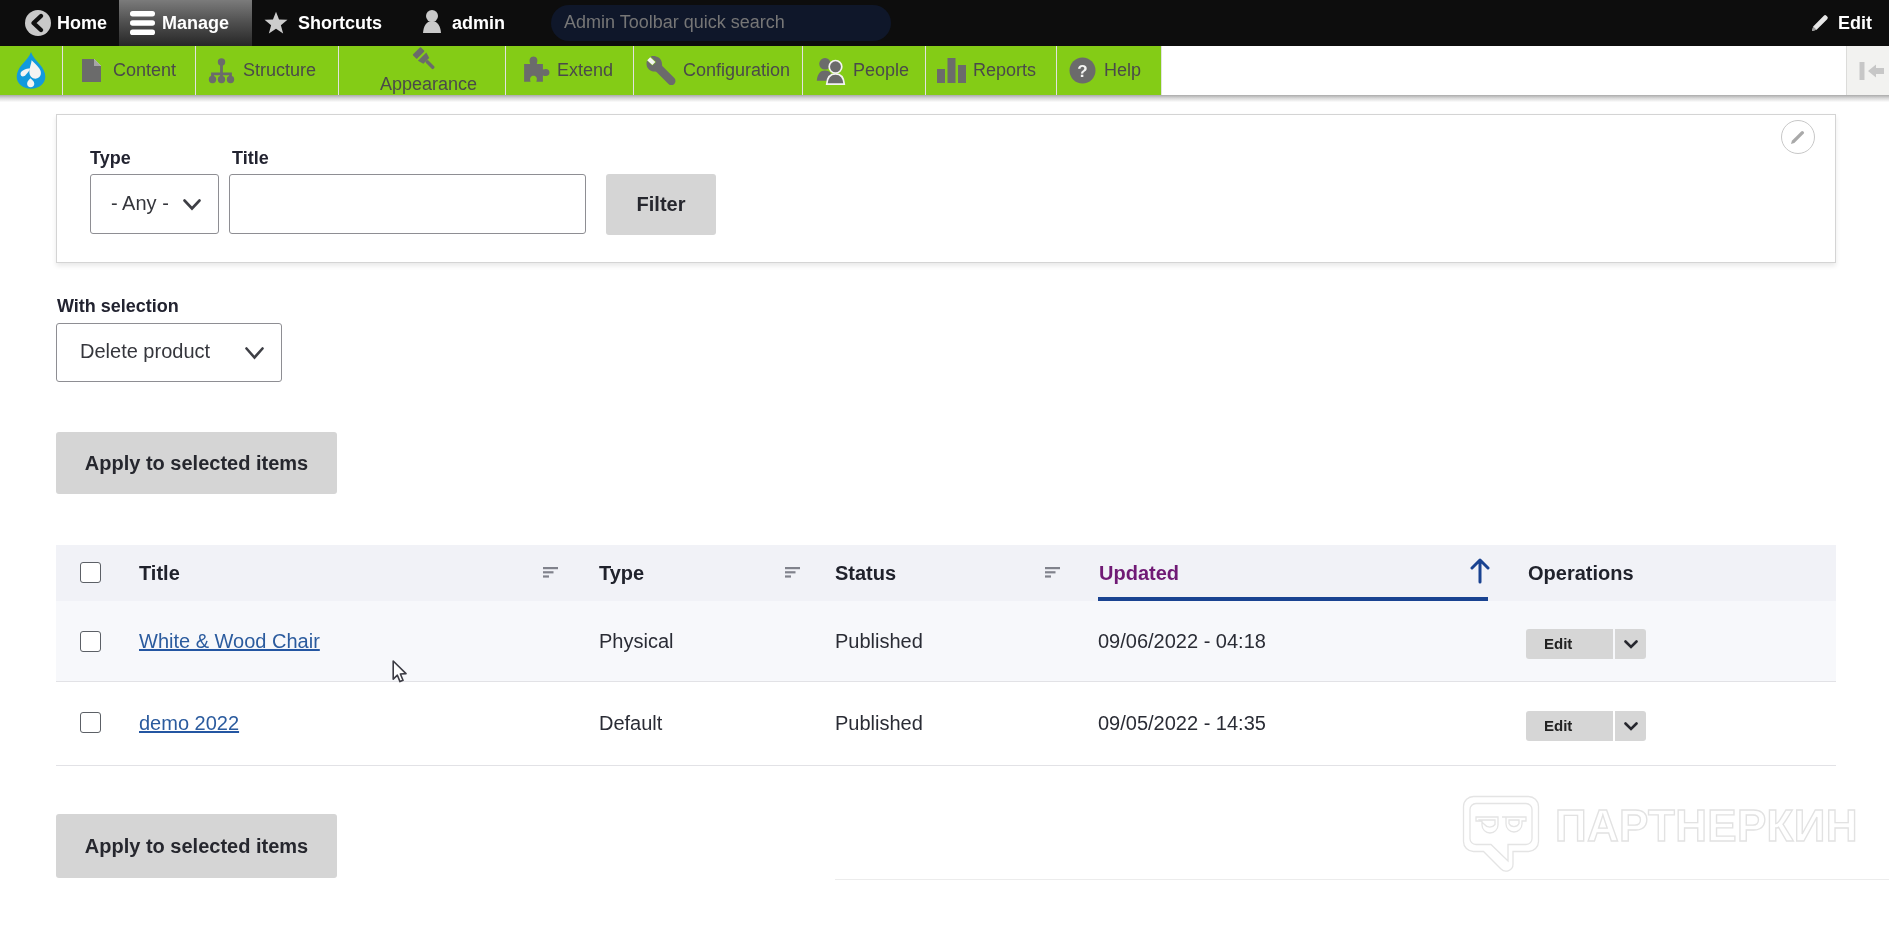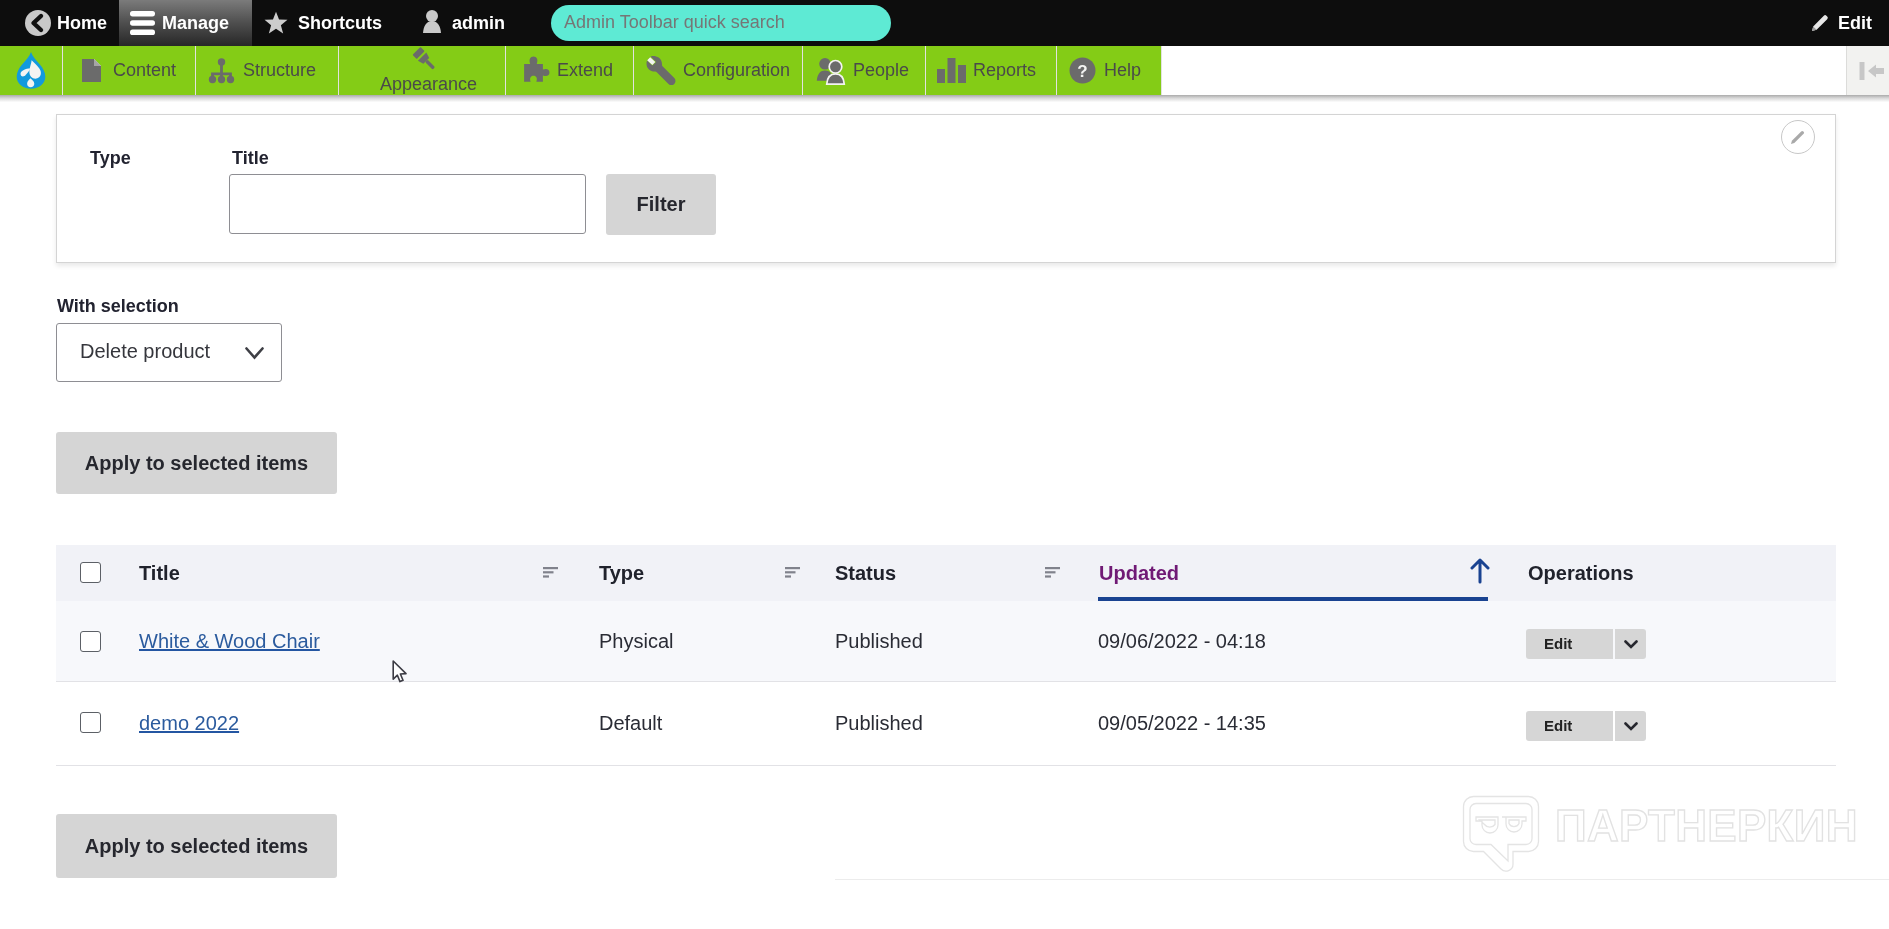--- a/index.html
+++ b/index.html
@@ -2,21 +2,21 @@
 <html><head>
 <meta charset="utf-8">
 <style>
 html,body{margin:0;padding:0;background:#fff;}
 body{width:1889px;height:929px;position:relative;overflow:hidden;font-family:"Liberation Sans",sans-serif;}
 .abs{position:absolute;}
 
 #topbar{position:absolute;left:0;top:0;width:1889px;height:46px;background:#0d0d0d;}
 #topbar .txt{position:absolute;color:#fff;font-weight:bold;font-size:18px;top:13px;white-space:nowrap;}
 #manage{position:absolute;left:119px;top:0;width:133px;height:46px;background:linear-gradient(180deg,#7b7b7b 0%,#4e4e4e 50%,#272727 100%);}
-#searchbox{position:absolute;left:551px;top:5px;width:340px;height:36px;background:#5eead4;border-radius:18px;}
+#searchbox{position:absolute;left:551px;top:5px;width:340px;height:36px;background:#0f172a;border-radius:18px;}
 #searchbox span{position:absolute;left:13px;top:7px;color:#767676;font-size:18px;}
 
 #menubar{position:absolute;left:0;top:46px;width:1889px;height:49px;background:#fff;}
 #menubar .items{position:absolute;left:0;top:0;height:49px;display:flex;}
 #menubar .cell{background:#84cc16;border-right:1px solid #e2e2e0;box-sizing:border-box;height:49px;display:flex;align-items:center;}
 #menubar .cell .lbl{font-size:18px;color:#4a4a4a;white-space:nowrap;}
 #mbshadow{position:absolute;left:0;top:95px;width:1889px;height:7px;background:linear-gradient(180deg,#ababab 0%,#d8d8d8 45%,#fdfdfd 100%);}
 #collapsecell{position:absolute;right:0;top:46px;width:43px;height:49px;background:#f2f2f0;border-left:1px solid #dcdcda;box-sizing:border-box;}
 
 #panel{position:absolute;left:56px;top:114px;width:1780px;height:149px;background:#fff;border:1px solid #d4d4d4;box-sizing:border-box;box-shadow:0 3px 5px rgba(0,0,0,.09);}
@@ -157,20 +157,26 @@
 <div id="collapsecell">
   <svg class="abs" style="left:12px;top:16px" width="25" height="18" viewBox="0 0 25 18">
       <rect x="0.5" y="0" width="5" height="18" fill="#c7c7c7"></rect>
       <path d="M9 9 L17 2.5 L17 6 L25 6 L25 12 L17 12 L17 15.5 Z" fill="#c7c7c7"></path>
     </svg>
 </div>
 <div id="mbshadow"></div>
 
 <div id="panel">
   <span class="flabel" style="left:33px;top:33px">Type</span>
+  <div class="selbox" style="left:33px;top:59px;width:129px;height:60px;">
+    <span class="stext" style="left:20px;top:17px">- Any -</span>
+    <svg class="abs" style="right:17px;top:24px" width="18" height="12" viewBox="0 0 18 12">
+        <path d="M1.5 1.5 L9 9.5 L16.5 1.5" fill="none" stroke="#3e3f45" stroke-width="2.6" stroke-linecap="round"></path>
+      </svg>
+  </div>
   <span class="flabel" style="left:175px;top:33px">Title</span>
   <div class="selbox" style="left:172px;top:59px;width:357px;height:60px;"></div>
   <button class="gbtn" style="left:549px;top:59px;width:110px;height:61px;font-size:20px;">Filter</button>
   <div class="abs" style="right:20px;top:5px;width:34px;height:34px;border:1px solid #c8c8c8;border-radius:50%;box-sizing:border-box;">
     <svg class="abs" style="left:7px;top:7px" width="18" height="18" viewBox="0 0 18 18">
         <path d="M2 16 L2.9 12.7 L12.2 3.4 A1.5 1.5 0 0 1 14.3 3.4 L14.6 3.7 A1.5 1.5 0 0 1 14.6 5.8 L5.3 15.1 Z" fill="#a9a9a9"></path>
       </svg>
   </div>
 </div>
 

